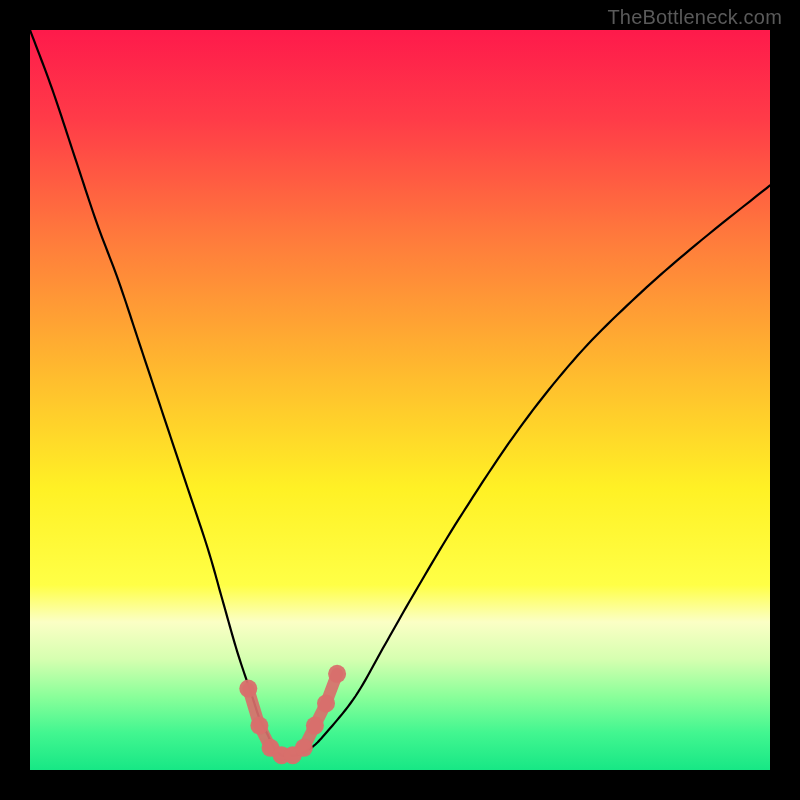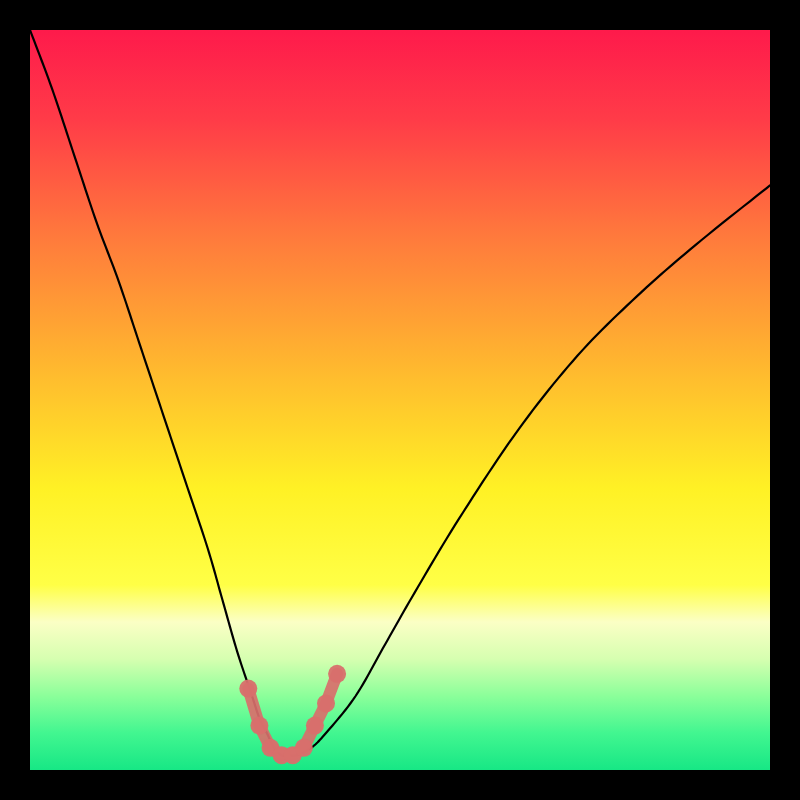--- a/index.html
+++ b/index.html
@@ -83,14 +83,15 @@
           <circle cx="262.70" cy="725.20" r="9" fill="#d86f6b" opacity="0.95"></circle>
           <circle cx="273.80" cy="717.80" r="9" fill="#d86f6b" opacity="0.95"></circle>
           <circle cx="284.90" cy="695.60" r="9" fill="#d86f6b" opacity="0.95"></circle>
           <circle cx="296.00" cy="673.40" r="9" fill="#d86f6b" opacity="0.95"></circle>
           <circle cx="307.10" cy="643.80" r="9" fill="#d86f6b" opacity="0.95"></circle>
         </g>
     </svg>
 
   </div>
 
+  <div class="watermark">TheBottleneck.com</div>
 
 </div>
 
 </body></html>

